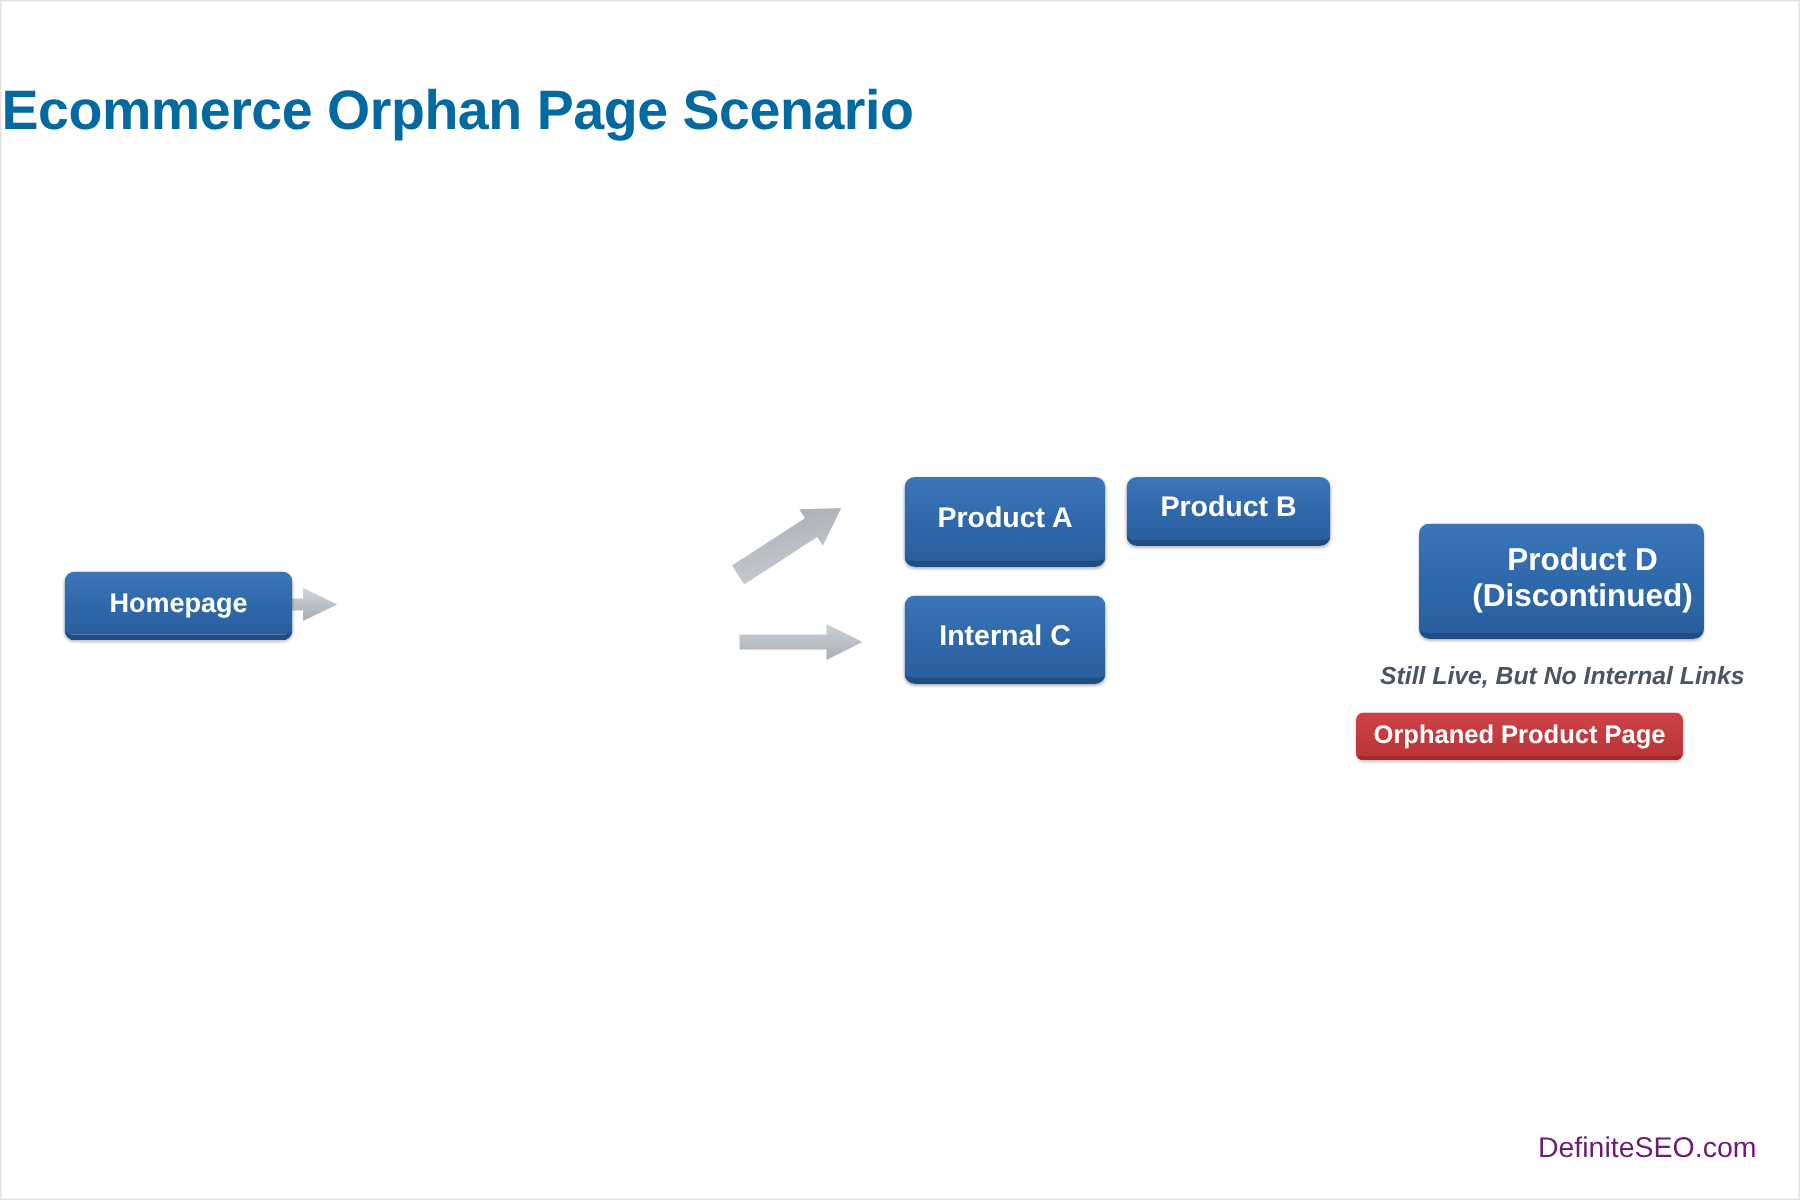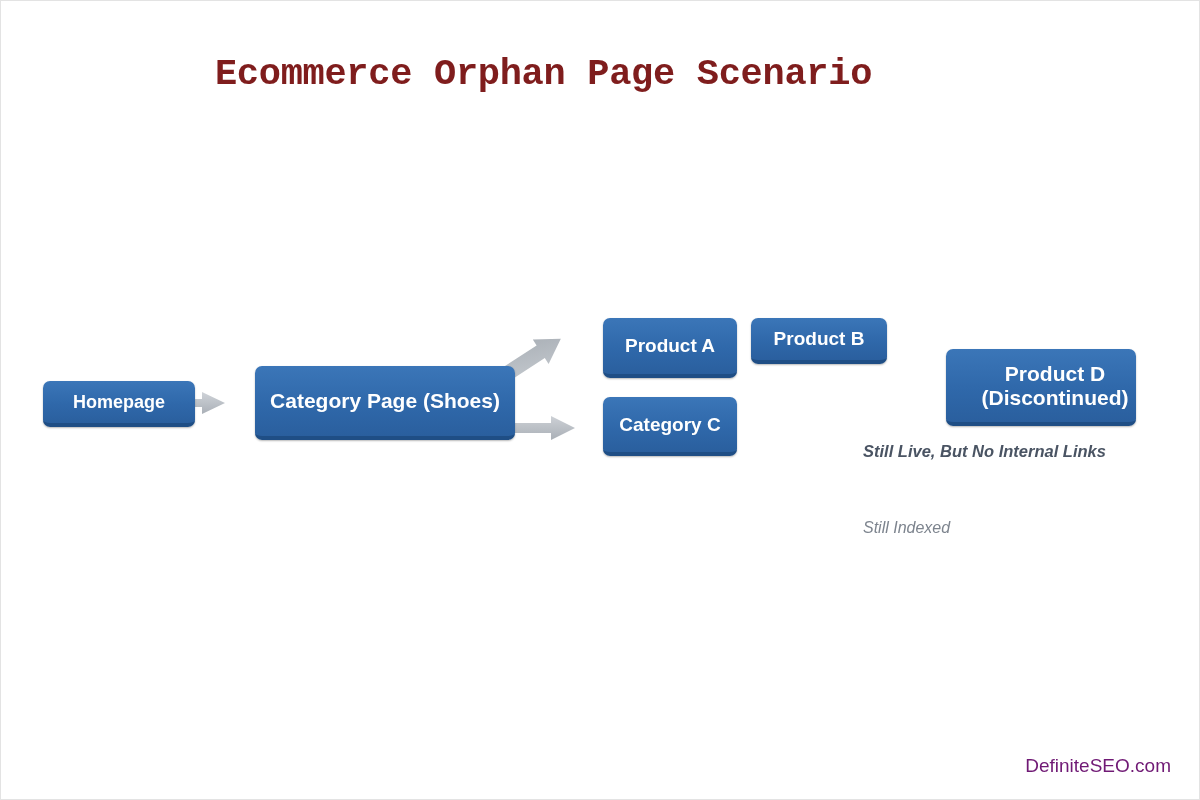--- a/index.html
+++ b/index.html
@@ -20,26 +20,25 @@
     box-sizing: border-box;
     overflow: hidden;
   }
 
   
   #page-title {
     position: absolute;
     left: 0;
     top: 52px;
     width: 1085px;
-    text-align: center;
     font-size: 37px;
     font-weight: bold;
-    color: #7f1d1d;
+    color: #0369a1;
     letter-spacing: -0.3px;
-    font-family: Liberation Mono, monospace;
+    font-family: Liberation Sans, sans-serif;
   }
 
   
   .node {
     position: absolute;
     box-sizing: border-box;
     border-radius: 7px;
     color: #ffffff;
     display: flex;
     align-items: center;
@@ -70,21 +69,21 @@
     position: absolute;
     overflow: visible;
   }
   #arrow-home-category { left: 168px; top: 388px; }
   #arrow-category-a    { left: 492px; top: 330px; }
   #arrow-category-c    { left: 492px; top: 414px; }
 
   
   .annot {
     position: absolute;
-    text-align: left;
+    text-align: right;
     font-style: italic;
     user-select: none;
   }
   #annot-no-links {
     left: 862px;
     top: 441px;
     width: 300px;
     font-size: 16.5px;
     font-weight: bold;
     color: #4a5463;
@@ -164,41 +163,40 @@
         <stop offset="100%" stop-color="#a9afb6"></stop>
       </linearGradient>
     </defs>
     <polygon points="0,8 58,8 58,1 82,13 58,25 58,18 0,18" fill="url(#agrad3)"></polygon>
   </svg>
 
   <div id="node-homepage" class="node">
     <span>Homepage</span>
   </div>
 
-  <div id="node-category" class="node">
-    <span>Category Page (Shoes)</span>
-  </div>
 
   <div id="node-product-a" class="node">
     <span>Product A</span>
   </div>
 
   <div id="node-product-b" class="node">
     <span>Product B</span>
   </div>
 
   <div id="node-product-c" class="node">
-    <span>Category C</span>
+    <span>Internal C</span>
   </div>
 
   <div id="node-product-d" class="node">
     <span>Product D</span>
     <span class="line2">(Discontinued)</span>
   </div>
 
   <div id="annot-no-links" class="annot">Still Live, But No Internal Links</div>
 
-
-  <div id="annot-still-indexed" class="annot">Still Indexed</div>
+  <div id="badge-orphaned">
+    <span>Orphaned Product Page</span>
+  </div>
+
 
   <div id="watermark">DefiniteSEO.com</div>
 
 </div>
 
 </body></html>

